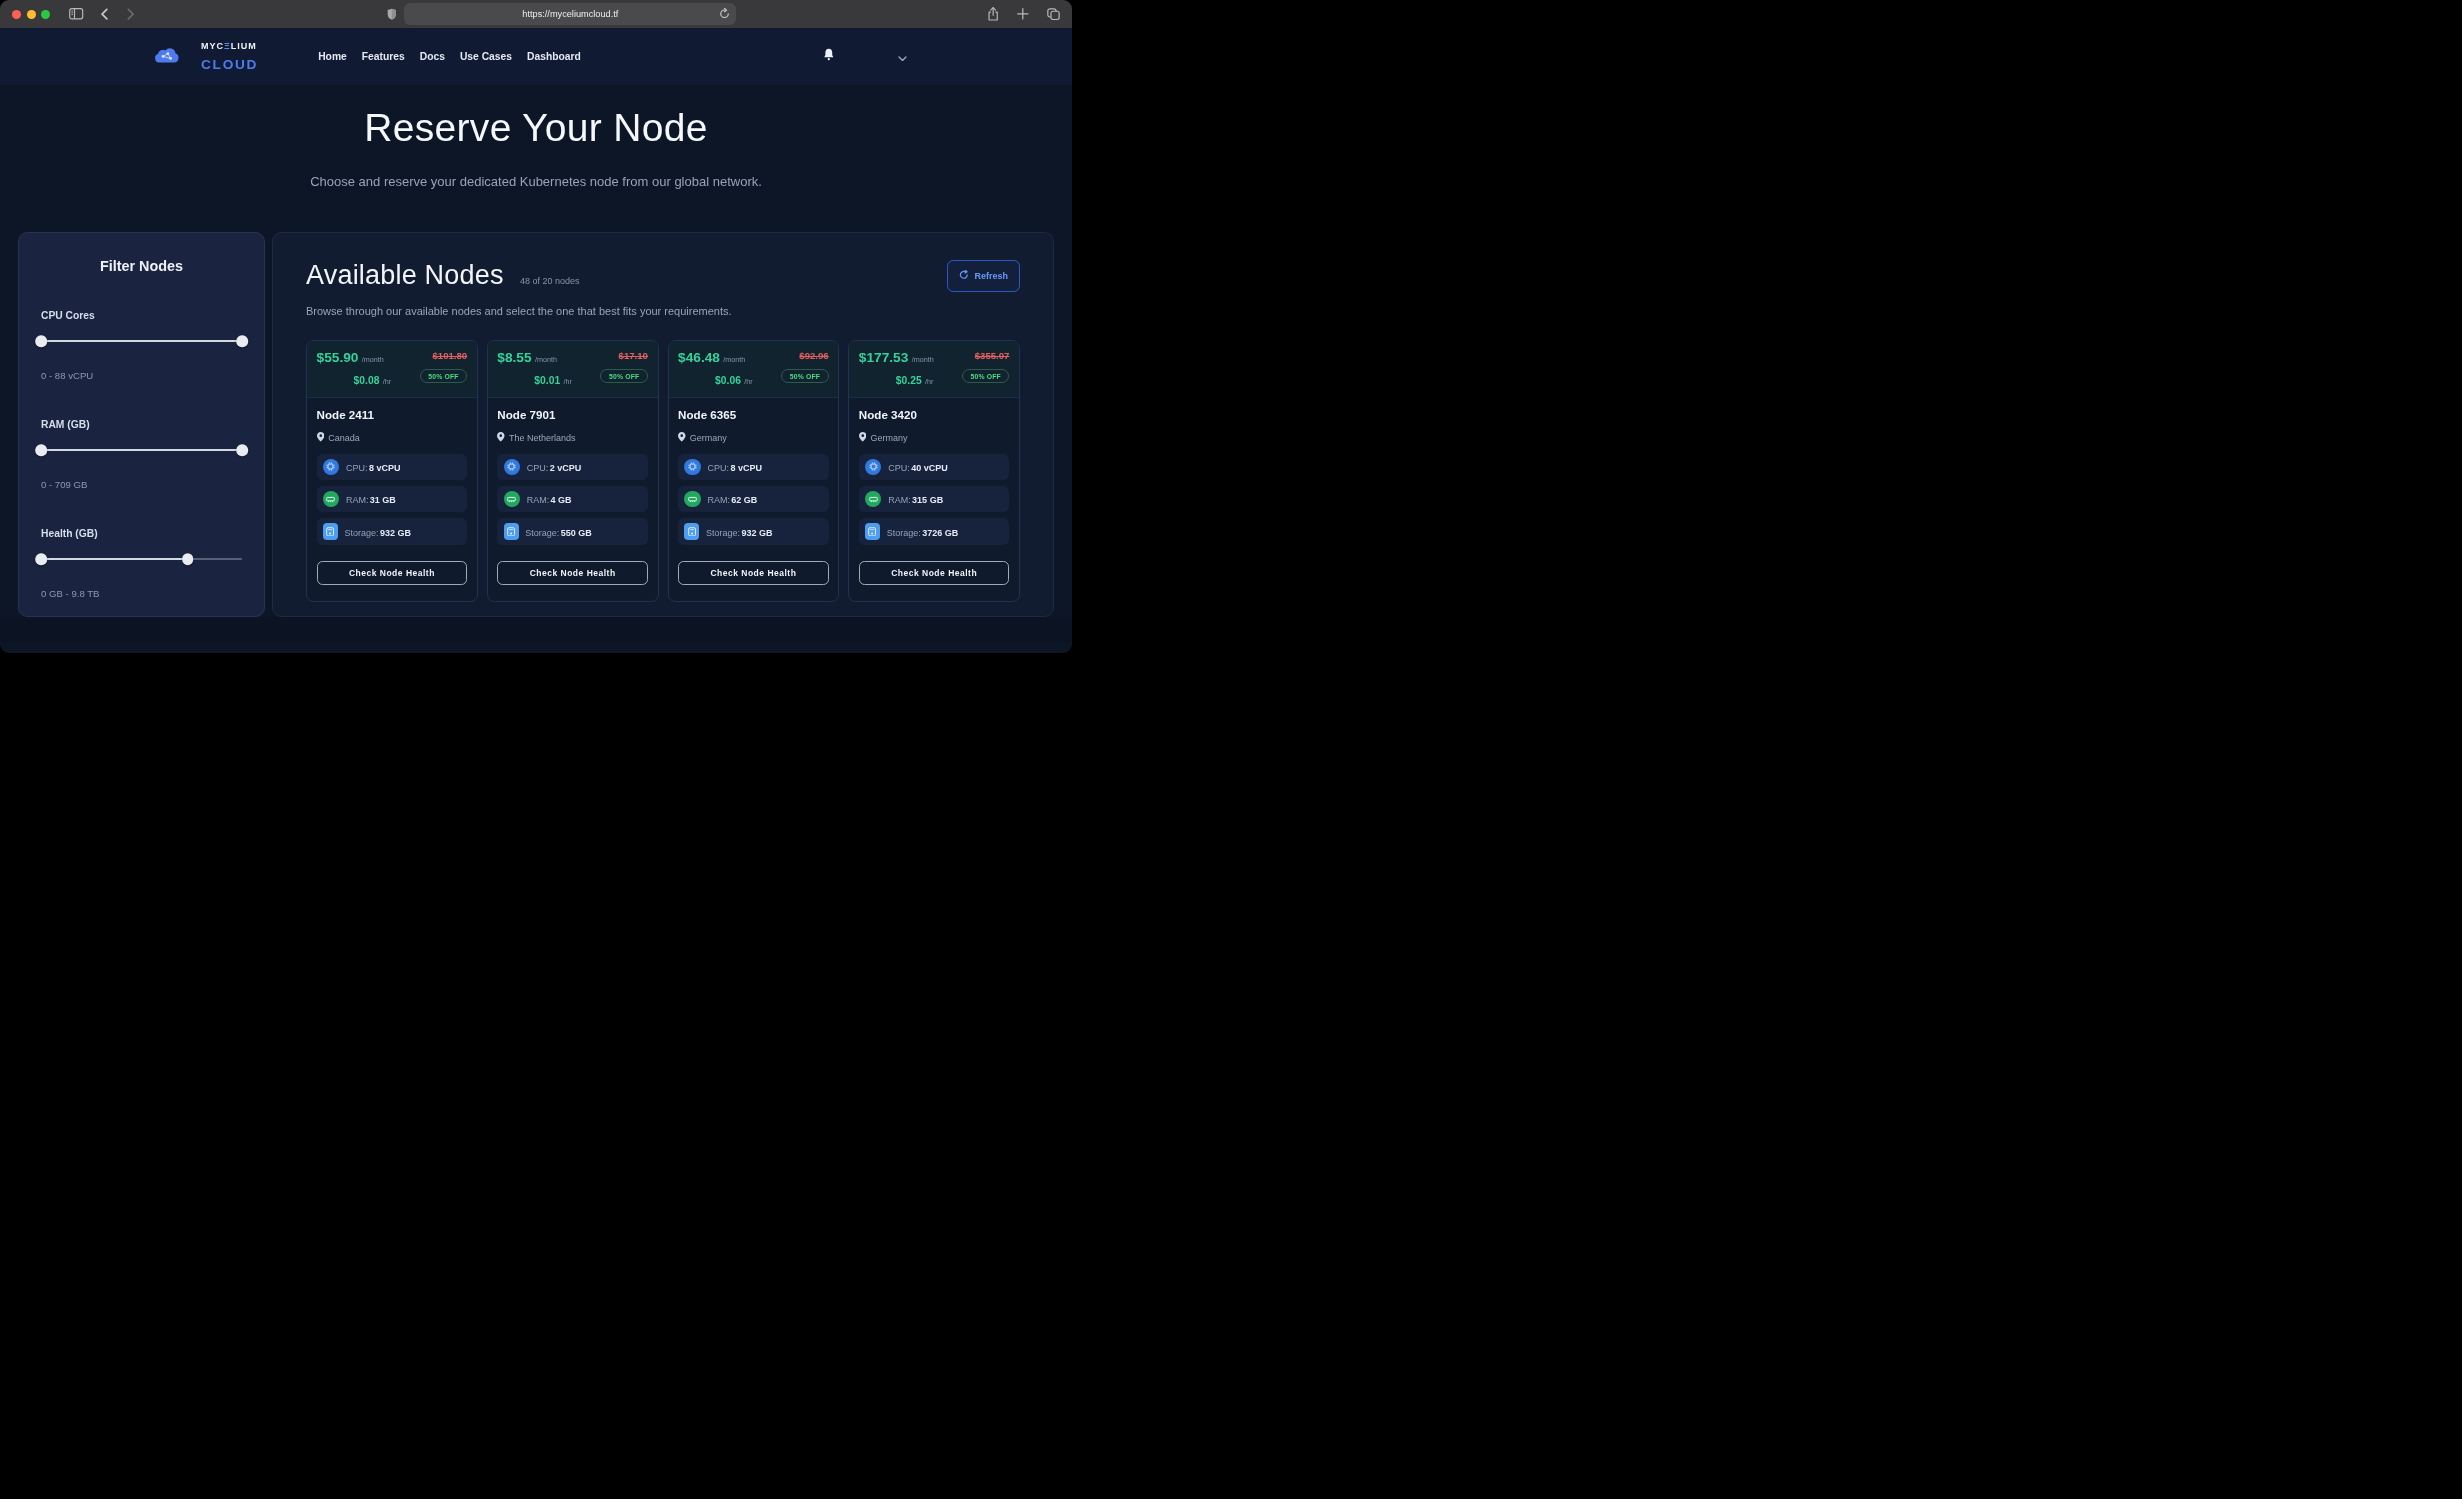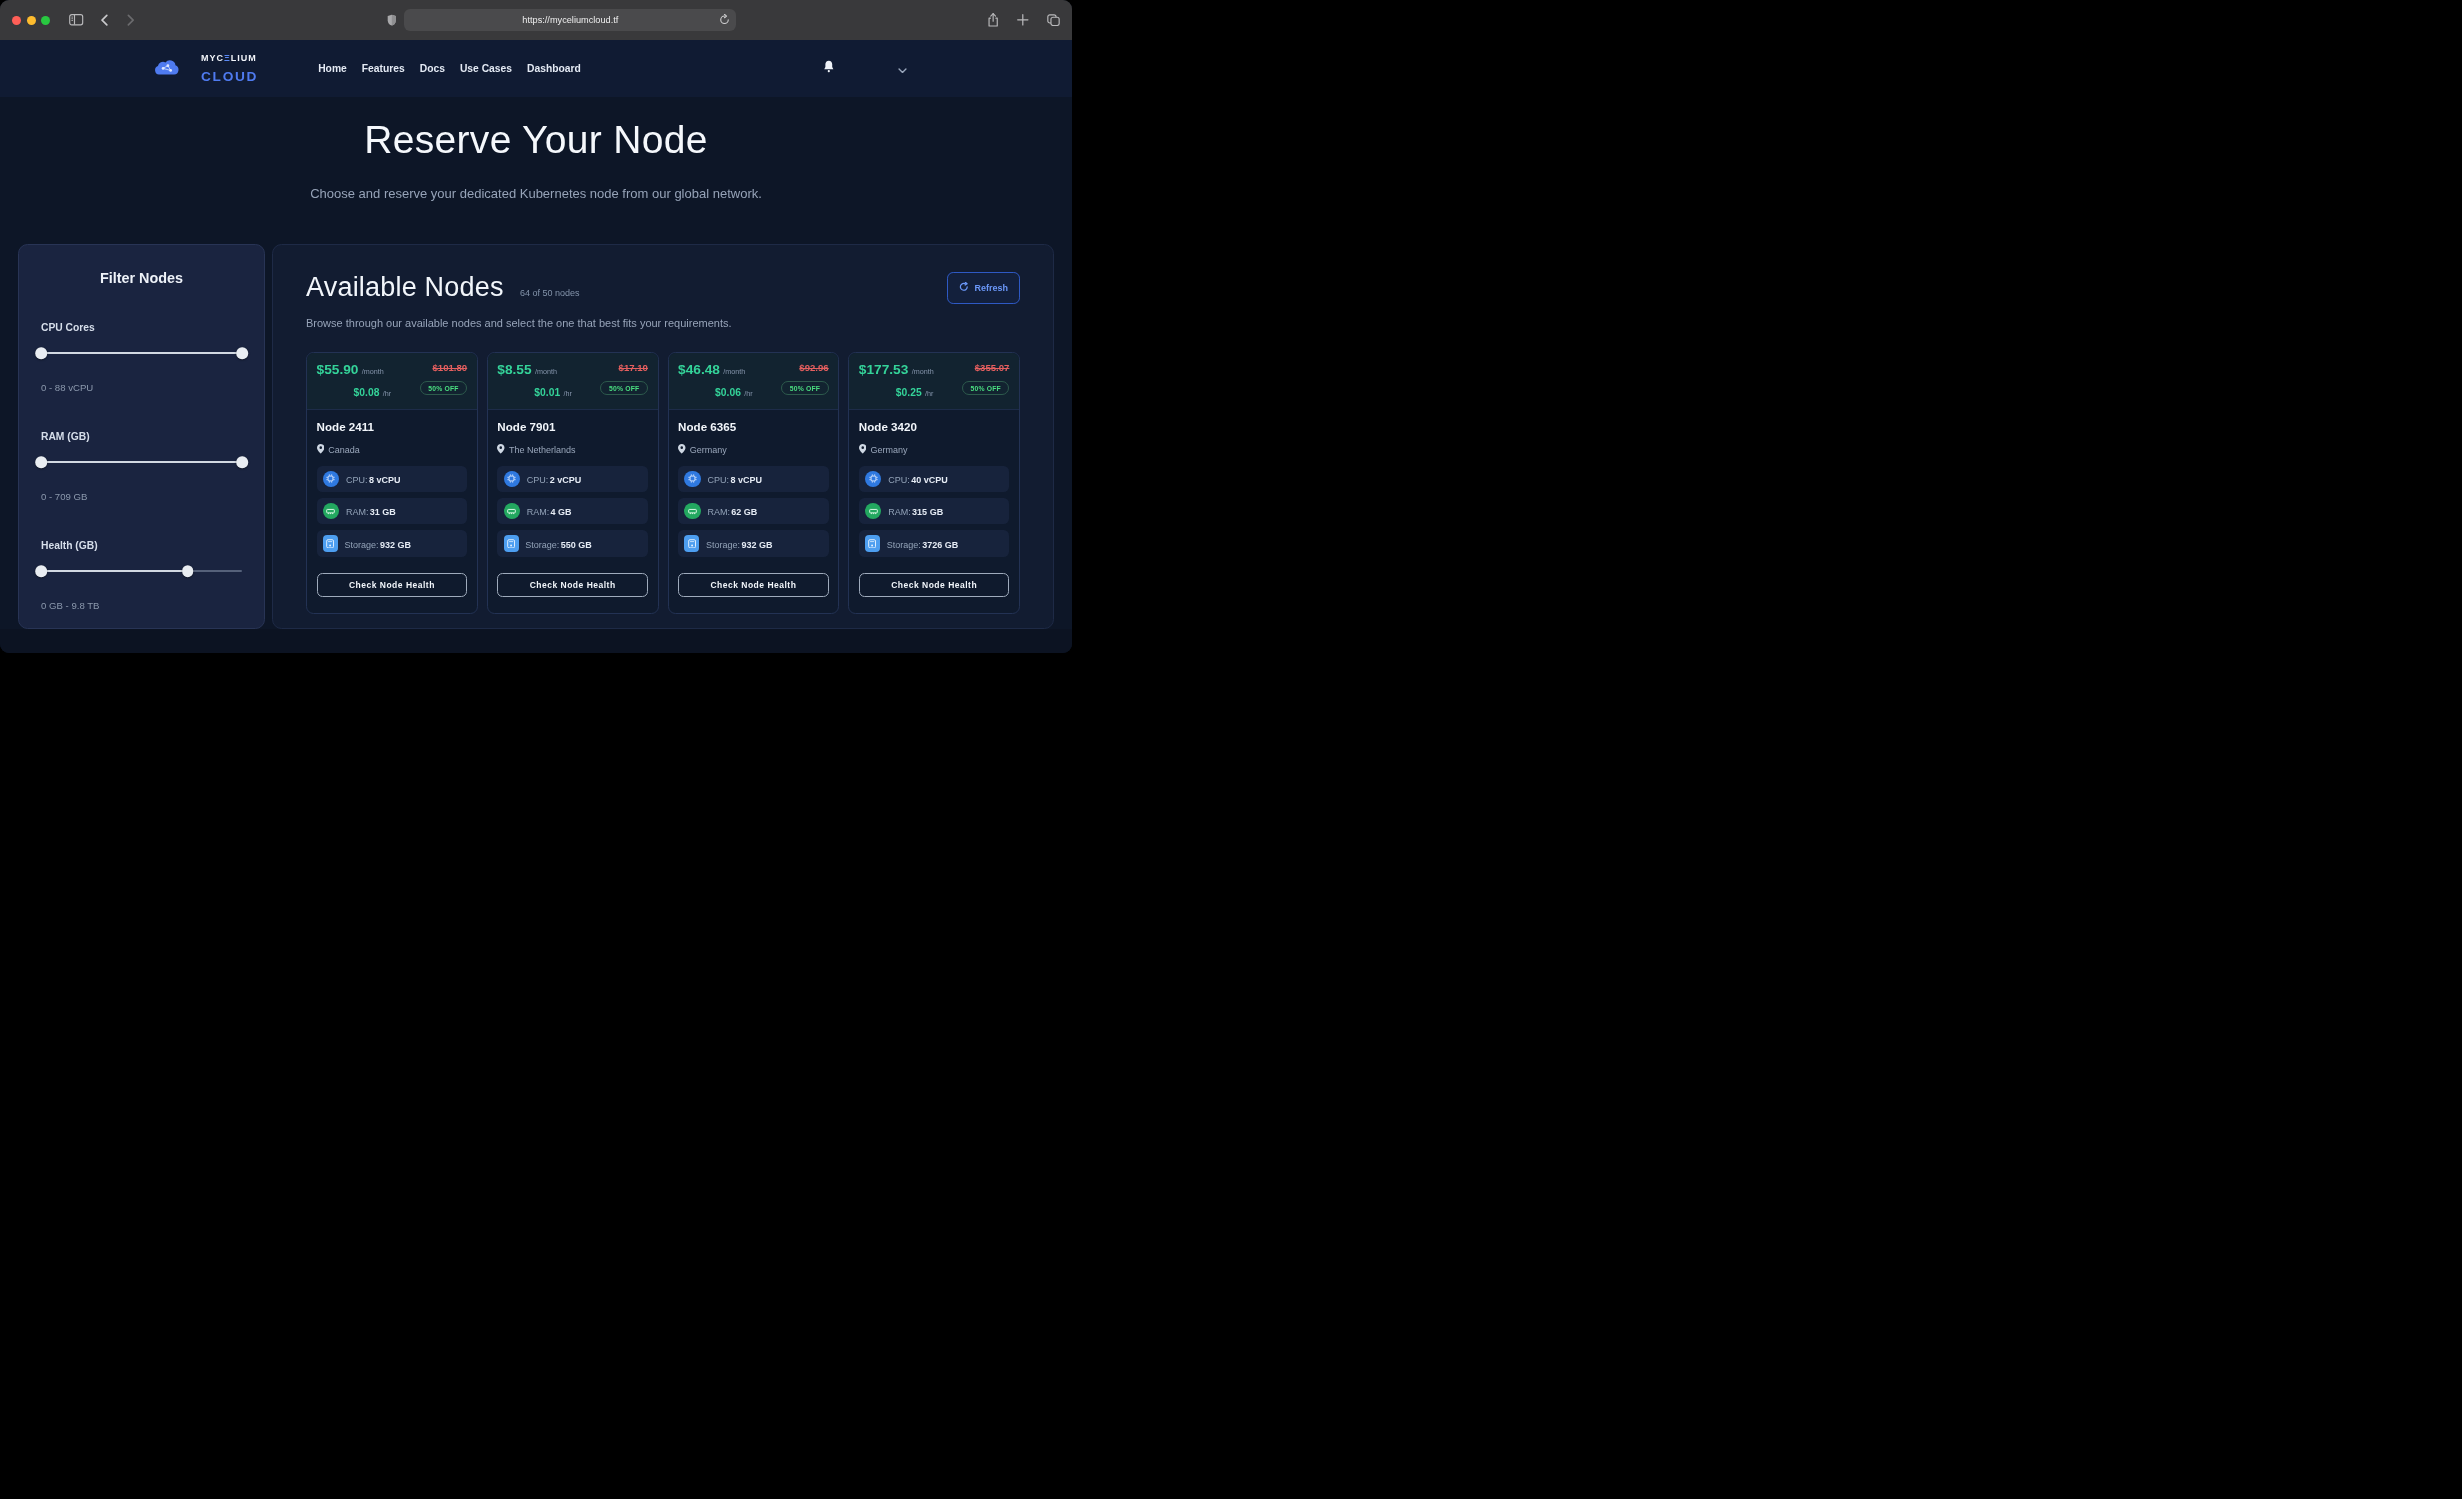--- a/index.html
+++ b/index.html
@@ -2,21 +2,21 @@
 <html style="font-size:11px"><head>
 <meta charset="utf-8">
 <title>Mycelium Cloud — Reserve Your Node</title>
 <style>
   * { margin:0; padding:0; box-sizing:border-box; }
   html,body { background:#000; font-family:"Liberation Sans", sans-serif; }
   .stage { width:1072px; height:653px; background:#000; position:relative; overflow:hidden; }
   .window { position:absolute; inset:0; border-radius:9px; overflow:hidden; background:#0d1627; }
 
   
-  .chrome { height:40px; background:#39393b; display:flex; align-items:center; padding:0 12.3px; gap:6.8px; }
+  .chrome { height:28px; background:#39393b; display:flex; align-items:center; padding:0 12.3px; gap:6.8px; }
   .traffic { display:flex; gap:5.5px; margin-right:12.3px; }
   .dot { width:9px; height:9px; border-radius:50%; }
   .dot.red{ background:#ff5f57; } .dot.yellow{ background:#febc2e; } .dot.green{ background:#28c840; }
   .chrome-icon { display:flex; align-items:center; justify-content:center; background:none; border:none; cursor:default; }
   .spacer { flex:1; }
   .urlbar { width:332px; height:22px; background:#4a4a4c; border-radius:6.2px; display:flex; align-items:center; justify-content:center; position:relative; }
   .urlbar .url { color:#efefef; font-size:9.2px; }
   .urlbar .reload { position:absolute; right:6.2px; top:4.8px; }
 
   
@@ -231,21 +231,21 @@
             <div class="handle h2" style="left: 73%;"></div>
           </div>
           <div class="frange">0 GB - 9.8 TB</div>
         </div>
 
       </aside>
 
       <main class="panel">
         <div class="panel-head">
           <span class="panel-title">Available Nodes</span>
-          <span class="panel-count">64 of 50 nodes</span>
+          <span class="panel-count">48 of 20 nodes</span>
           <button class="refresh-btn">
             <span>
               <svg width="9.6" height="9.6" viewBox="0 0 14 14">
                   <path d="M12 7 A5 5 0 1 1 9.5 2.7" fill="none" stroke="#6b97f8" stroke-width="1.8" stroke-linecap="round"></path>
                   <path d="M9.2 0.4 L11.8 2.6 L9 4.4" fill="none" stroke="#6b97f8" stroke-width="1.8" stroke-linecap="round" stroke-linejoin="round"></path>
                 </svg>
             </span>
             <span>Refresh</span>
           </button>
         </div>

